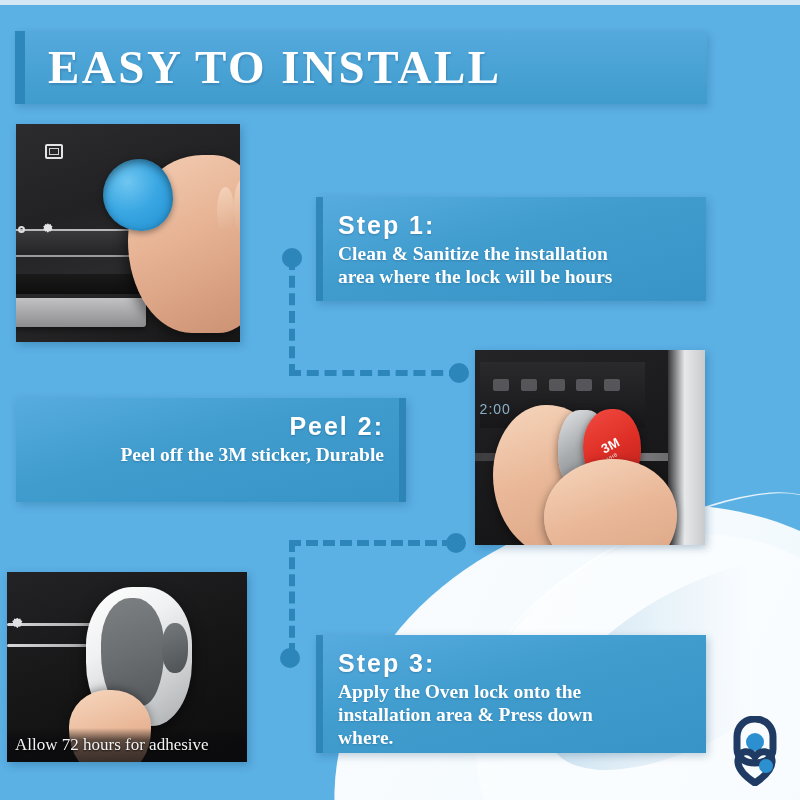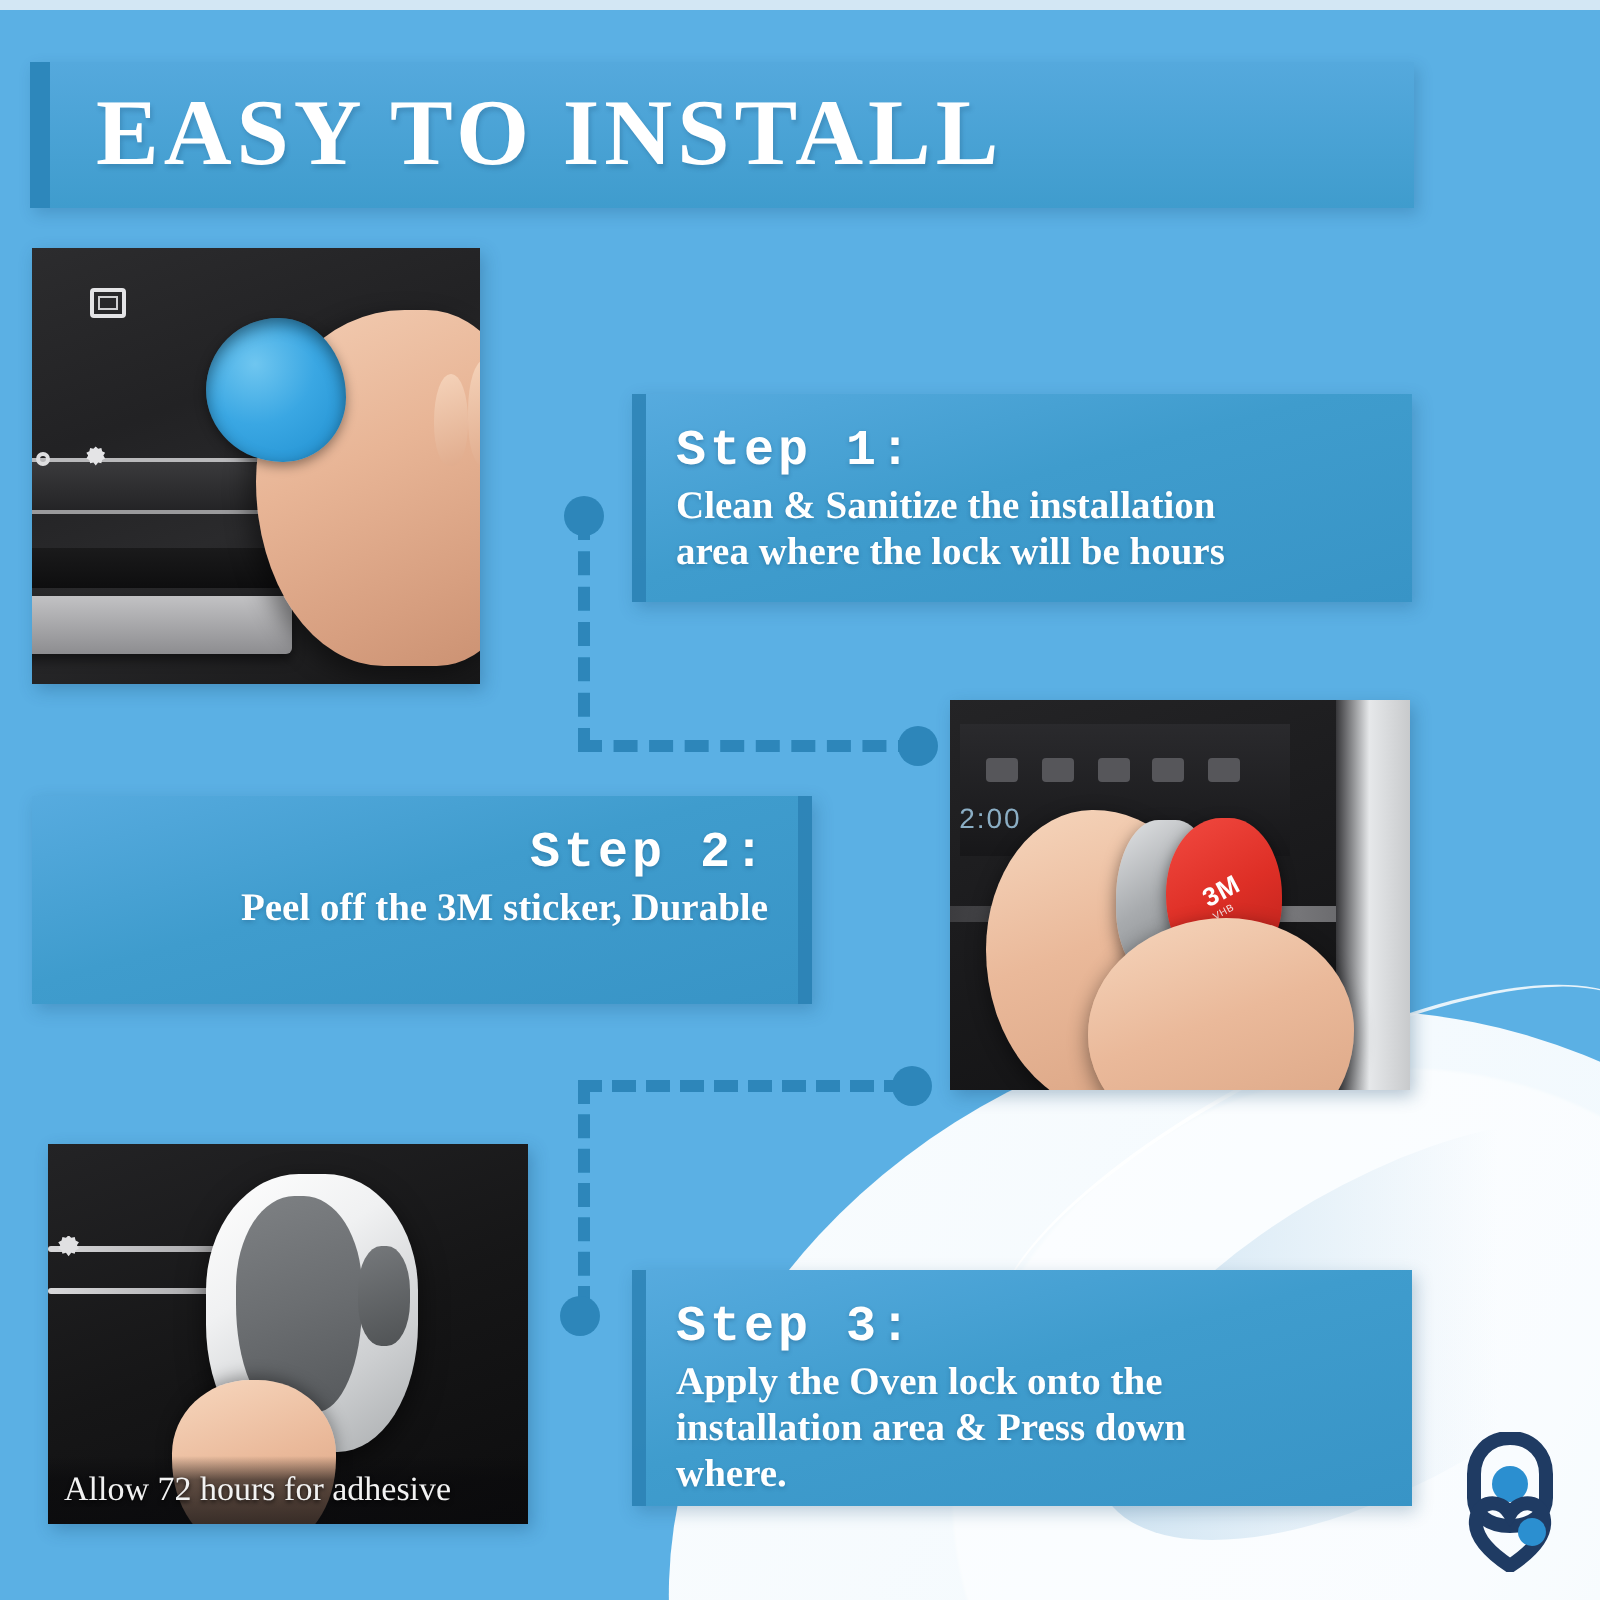--- a/index.html
+++ b/index.html
@@ -71,21 +71,21 @@
   
   .photo {
     position:absolute; overflow:hidden;
     box-shadow:2px 3px 8px rgba(20,70,110,.30);
     background:#1d1d1f;
   }
   .photo-inner { position:absolute; inset:0; }
 
   #photo-1 { left:16px;  top:124px; width:224px; height:218px; }
   #photo-2 { left:475px; top:350px; width:230px; height:195px; }
-  #photo-3 { left:24px;  top:572px; width:240px; height:190px; }
+  #photo-3 { left:7px;  top:572px; width:240px; height:190px; }
 
   
   .p1-bg { position:absolute; inset:0;
     background:linear-gradient(160deg,#2c2c2e 0%,#222224 35%,#2a2a2c 60%,#171718 100%); }
   .p1-panel { position:absolute; left:0; top:48%; width:66%; height:13%;
     background:linear-gradient(180deg,#3a3a3c,#242426);
     border-top:2px solid #b9b9bb; border-bottom:2px solid #9a9a9c; }
   .p1-bar2 { position:absolute; left:0; top:69%; width:100%; height:9%;
     background:linear-gradient(180deg,#1a1a1b,#0e0e0f); }
   .p1-handle { position:absolute; left:-4%; top:80%; width:62%; height:13%;
@@ -194,21 +194,21 @@
     background:linear-gradient(165deg,#57abdf 0%,#3f9ccd 45%,#3894c6 100%);
     box-shadow:2px 3px 8px rgba(20,70,110,.25);
     color:#ffffff;
     padding:14px 20px 16px 22px;
   }
   .step-box .step-accent {
     position:absolute; top:0; width:7px; height:100%;
     background:rgba(44,129,180,.85);
   }
   .step-title {
-    font-family:Liberation Mono, monospace;
+    font-family:Liberation Sans, sans-serif;
     font-weight:bold; font-size:25px; letter-spacing:2px;
     line-height:1.16; margin-bottom:2px;
     text-shadow:0 1px 2px rgba(20,70,110,.35);
   }
   .step-body {
     font-family:"Liberation Serif", serif;
     font-weight:bold; font-size:19.5px; line-height:1.18;
     text-shadow:0 1px 2px rgba(20,70,110,.30);
   }
 
@@ -315,21 +315,21 @@
           <span>3M</span>
           <small>VHB</small>
         </div>
       </div>
       <div class="p2-hand p2-hand-r"></div>
     </div>
   </div>
 
   <div class="step-box" id="step-2">
     <div class="step-accent"></div>
-    <div class="step-title">Step 2:</div>
+    <div class="step-title">Peel 2:</div>
     <div class="step-body">
       <div>Peel off the 3M sticker, Durable</div>
     </div>
   </div>
 
   <div class="conn-dot" id="dotB1"></div>
   <div class="conn-h" id="connB-h"></div>
   <div class="conn-v" id="connB-v"></div>
   <div class="conn-dot" id="dotB2"></div>
 

